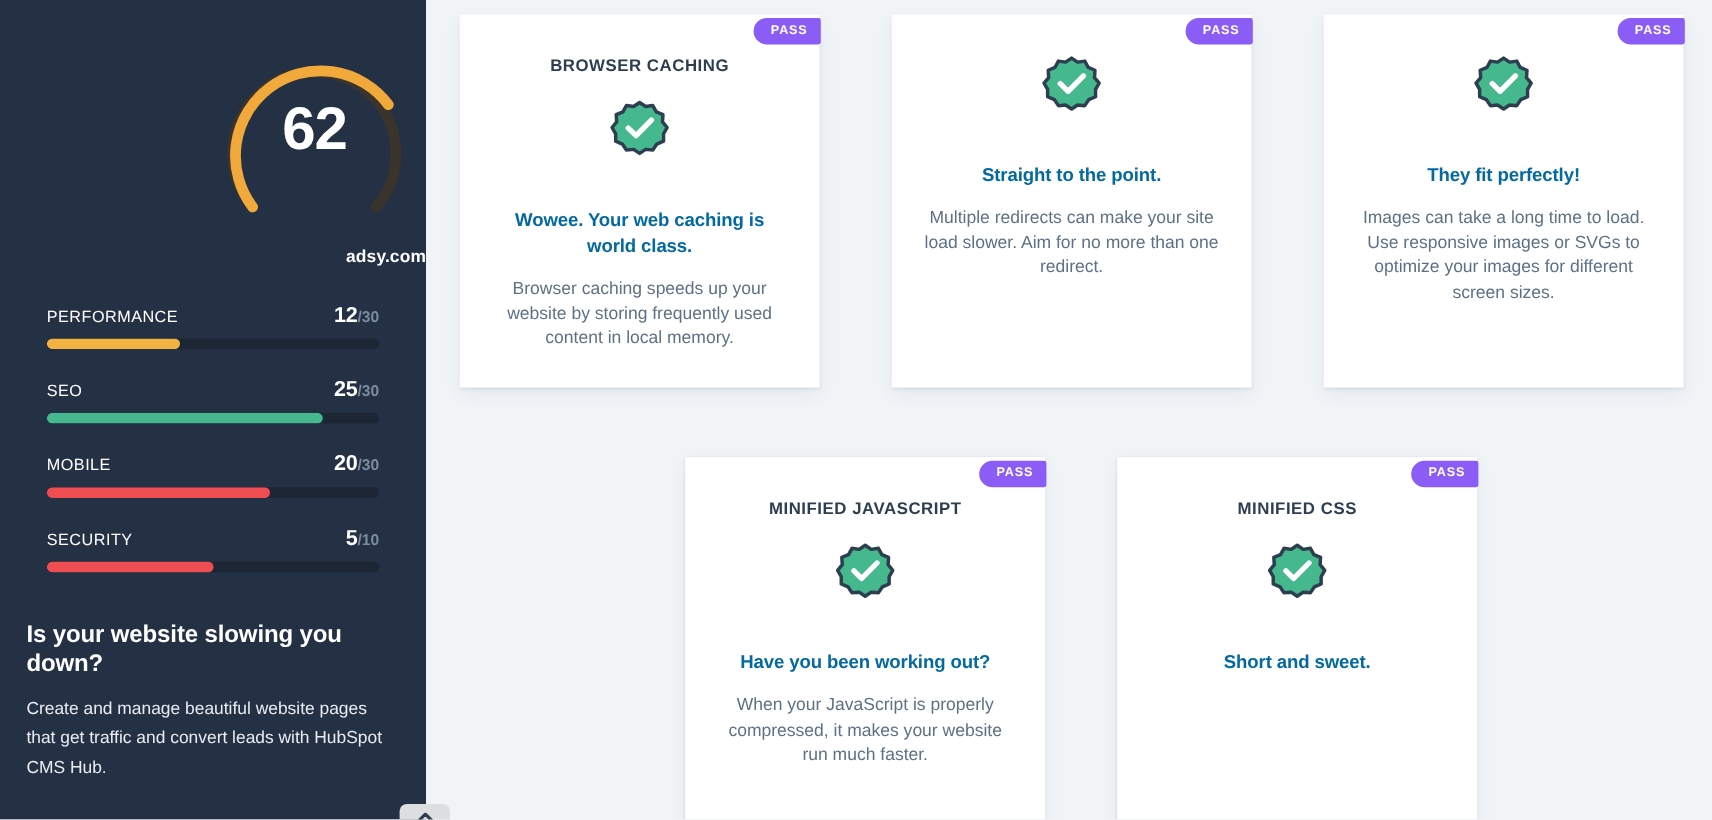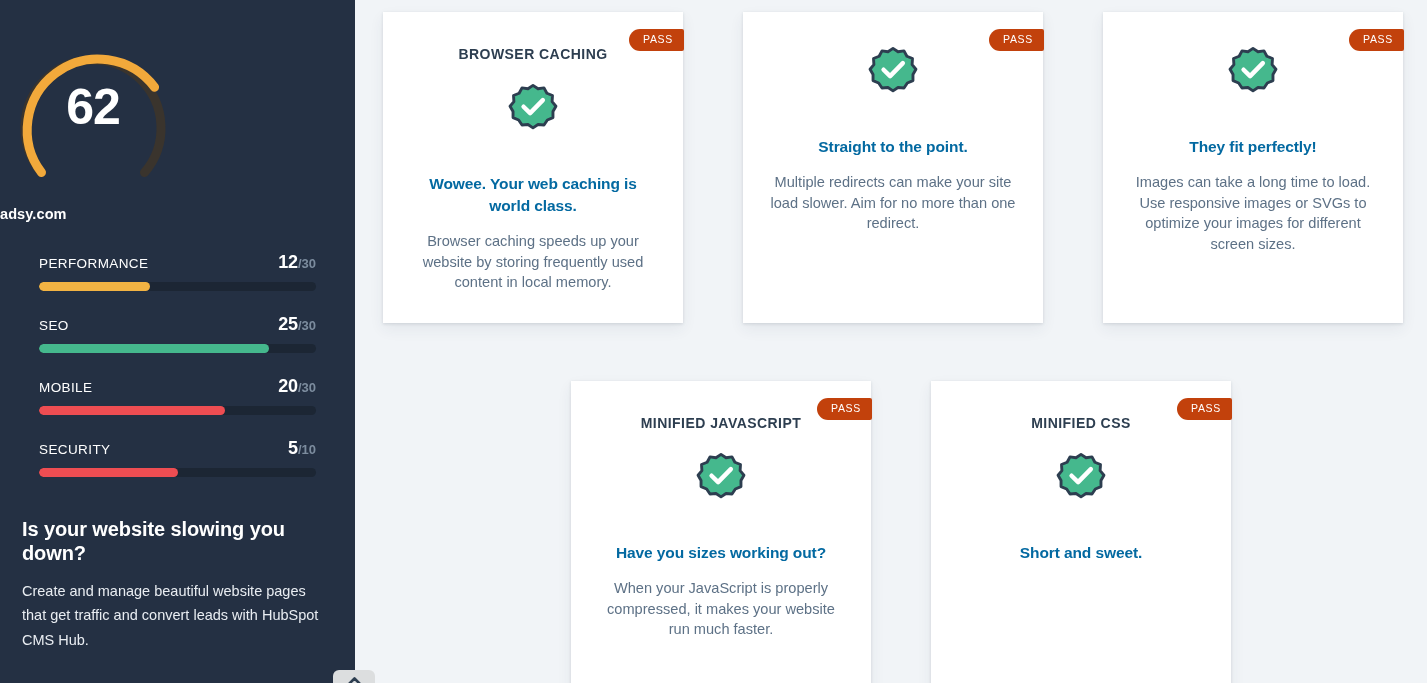--- a/index.html
+++ b/index.html
@@ -33,21 +33,21 @@
     background: #243043;
     position: relative;
     overflow: hidden;
   }
 
   .gauge-wrap {
     width: 355px;
     padding-top: 22px;
     display: flex;
     flex-direction: column;
-    align-items: flex-start;
+    align-items: flex-end;
   }
 
   .gauge {
     position: relative;
     width: 186px;
     height: 172px;
   }
   .gauge svg { display: block; width: 186px; height: 172px; }
 
   .gauge-score {
@@ -155,26 +155,26 @@
     width: 300px;
     min-height: 311px;
     background: #ffffff;
     box-shadow: 0 1px 3px rgba(45,62,80,0.14), 0 6px 14px rgba(45,62,80,0.07);
     padding: 34px 24px 26px;
     text-align: center;
   }
 
   .pass-badge {
     position: absolute;
-    top: 17px;
+    top: 3px;
     right: -1px;
-    background: #c2410c;
+    background: #8b5cf6;
     color: #ffffff;
     font-size: 10.5px;
-    font-weight: normal;
+    font-weight: bold;
     letter-spacing: 0.7px;
     padding: 4px 11px 4px 14px;
     border-radius: 11px 2px 2px 11px;
     line-height: 1.3;
   }
 
   .card-title {
     font-size: 14px;
     font-weight: bold;
     color: #2d3e50;
@@ -338,21 +338,21 @@
 
     <div class="card-row row-two">
 
       <section class="card">
         <span class="pass-badge">PASS</span>
         <div class="card-title">MINIFIED JAVASCRIPT</div>
         <svg class="badge-icon" viewBox="0 0 56 56">
           <path d="M28 2.5 L33.2 6.0 L39.4 5.1 L42.4 10.6 L48.2 13.0 L47.8 19.3 L51.8 24.1 L48.7 29.6 L48.7 35.9 L42.9 38.4 L39.4 43.6 L33.2 43.0 L28 46.5 L22.8 43.0 L16.6 43.6 L13.1 38.4 L7.3 35.9 L7.3 29.6 L4.2 24.1 L8.2 19.3 L7.8 13.0 L13.6 10.6 L16.6 5.1 L22.8 6.0 Z" fill="#45b88d" stroke="#2d3e50" stroke-width="3" stroke-linejoin="round"></path>
           <path d="M18.2 24.6 L25.0 31.2 L38.2 17.8" fill="none" stroke="#ffffff" stroke-width="4.6" stroke-linecap="round" stroke-linejoin="round"></path>
         </svg>
-        <div class="card-headline">Have you sizes working out?</div>
+        <div class="card-headline">Have you been working out?</div>
         <div class="card-body">When your JavaScript is properly compressed, it makes your website run much faster.</div>
       </section>
 
       <section class="card">
         <span class="pass-badge">PASS</span>
         <div class="card-title">MINIFIED CSS</div>
         <svg class="badge-icon" viewBox="0 0 56 56">
           <path d="M28 2.5 L33.2 6.0 L39.4 5.1 L42.4 10.6 L48.2 13.0 L47.8 19.3 L51.8 24.1 L48.7 29.6 L48.7 35.9 L42.9 38.4 L39.4 43.6 L33.2 43.0 L28 46.5 L22.8 43.0 L16.6 43.6 L13.1 38.4 L7.3 35.9 L7.3 29.6 L4.2 24.1 L8.2 19.3 L7.8 13.0 L13.6 10.6 L16.6 5.1 L22.8 6.0 Z" fill="#45b88d" stroke="#2d3e50" stroke-width="3" stroke-linejoin="round"></path>
           <path d="M18.2 24.6 L25.0 31.2 L38.2 17.8" fill="none" stroke="#ffffff" stroke-width="4.6" stroke-linecap="round" stroke-linejoin="round"></path>
         </svg>

